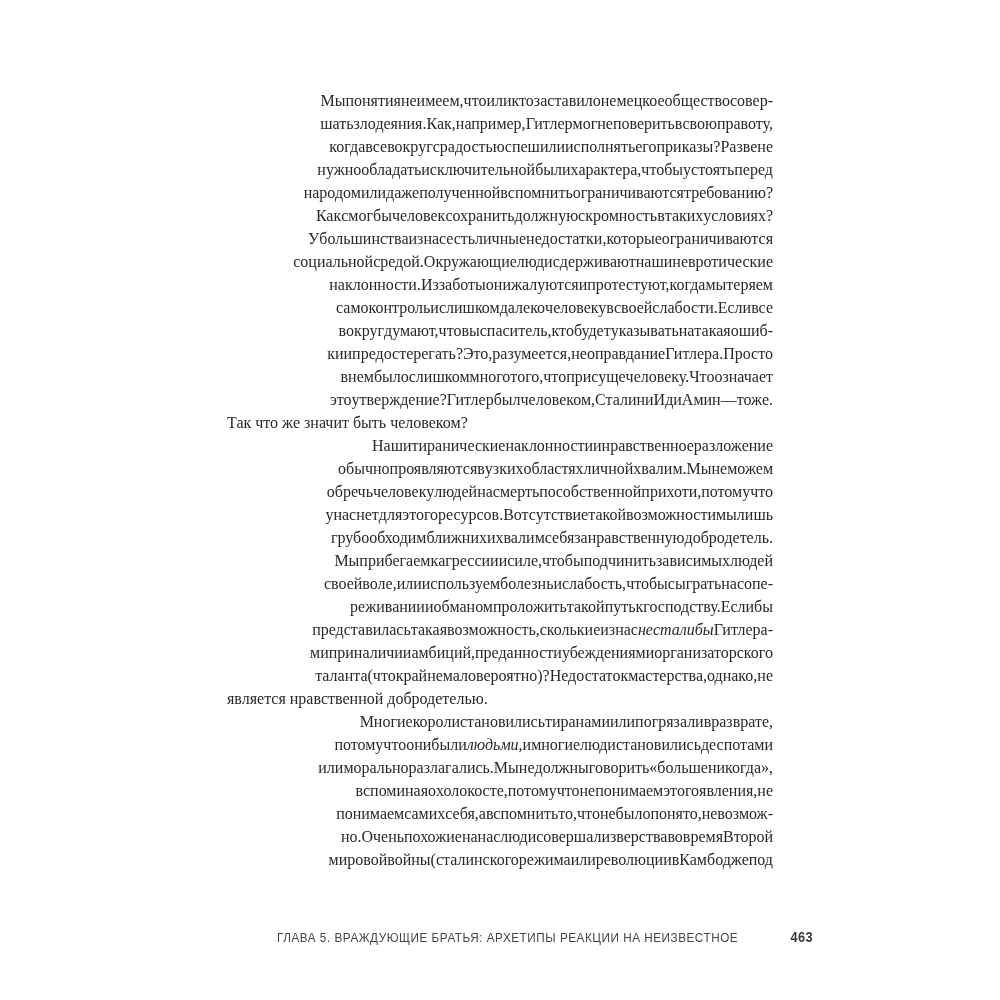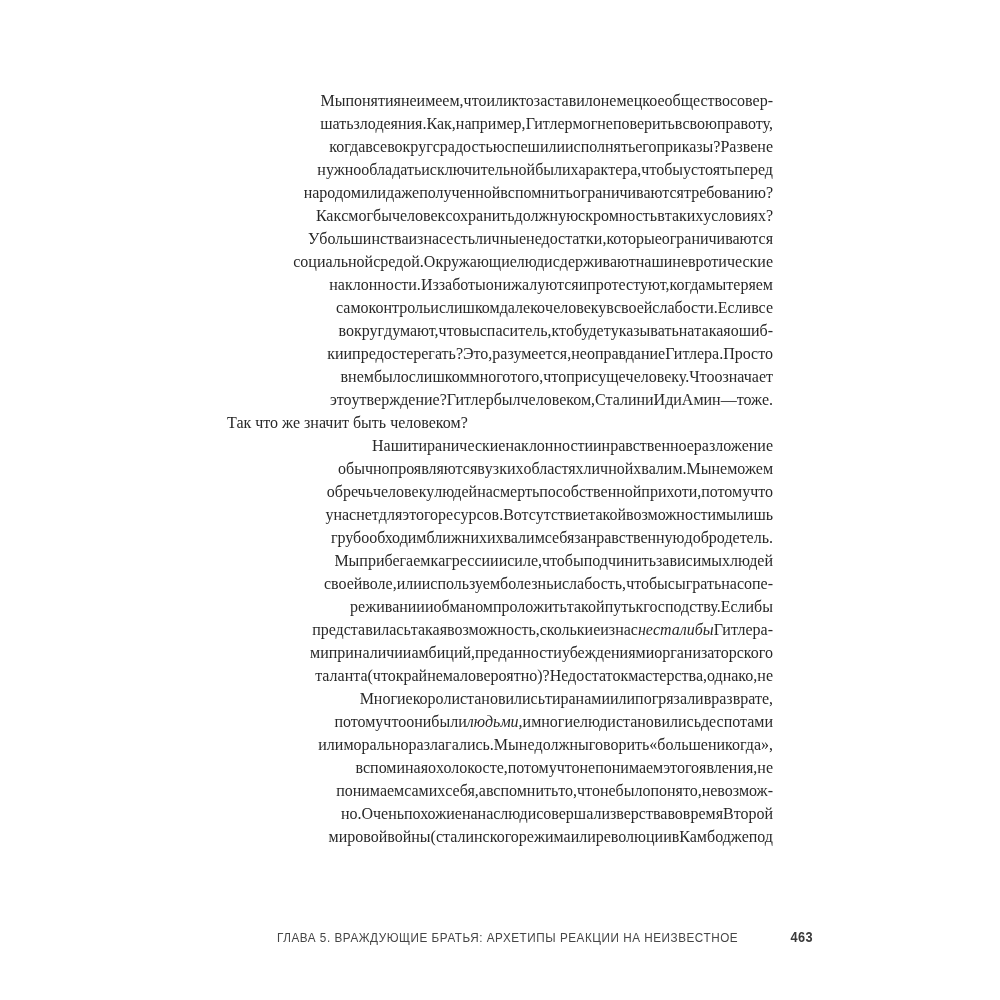--- a/index.html
+++ b/index.html
@@ -343,20 +343,21 @@
         <div class="line just">
           <span>таланта</span>
           <span>(что</span>
           <span>крайне</span>
           <span>маловероятно)?</span>
           <span>Недостаток</span>
           <span>мастерства,</span>
           <span>однако,</span>
           <span>не</span>
         </div>
+        <div class="line"><span>является нравственной добродетелью.</span></div>
       </div>
       <div class="para">
         <div class="line just indent">
           <span>Многие</span>
           <span>короли</span>
           <span>становились</span>
           <span>тиранами</span>
           <span>или</span>
           <span>погрязали</span>
           <span>в</span>

